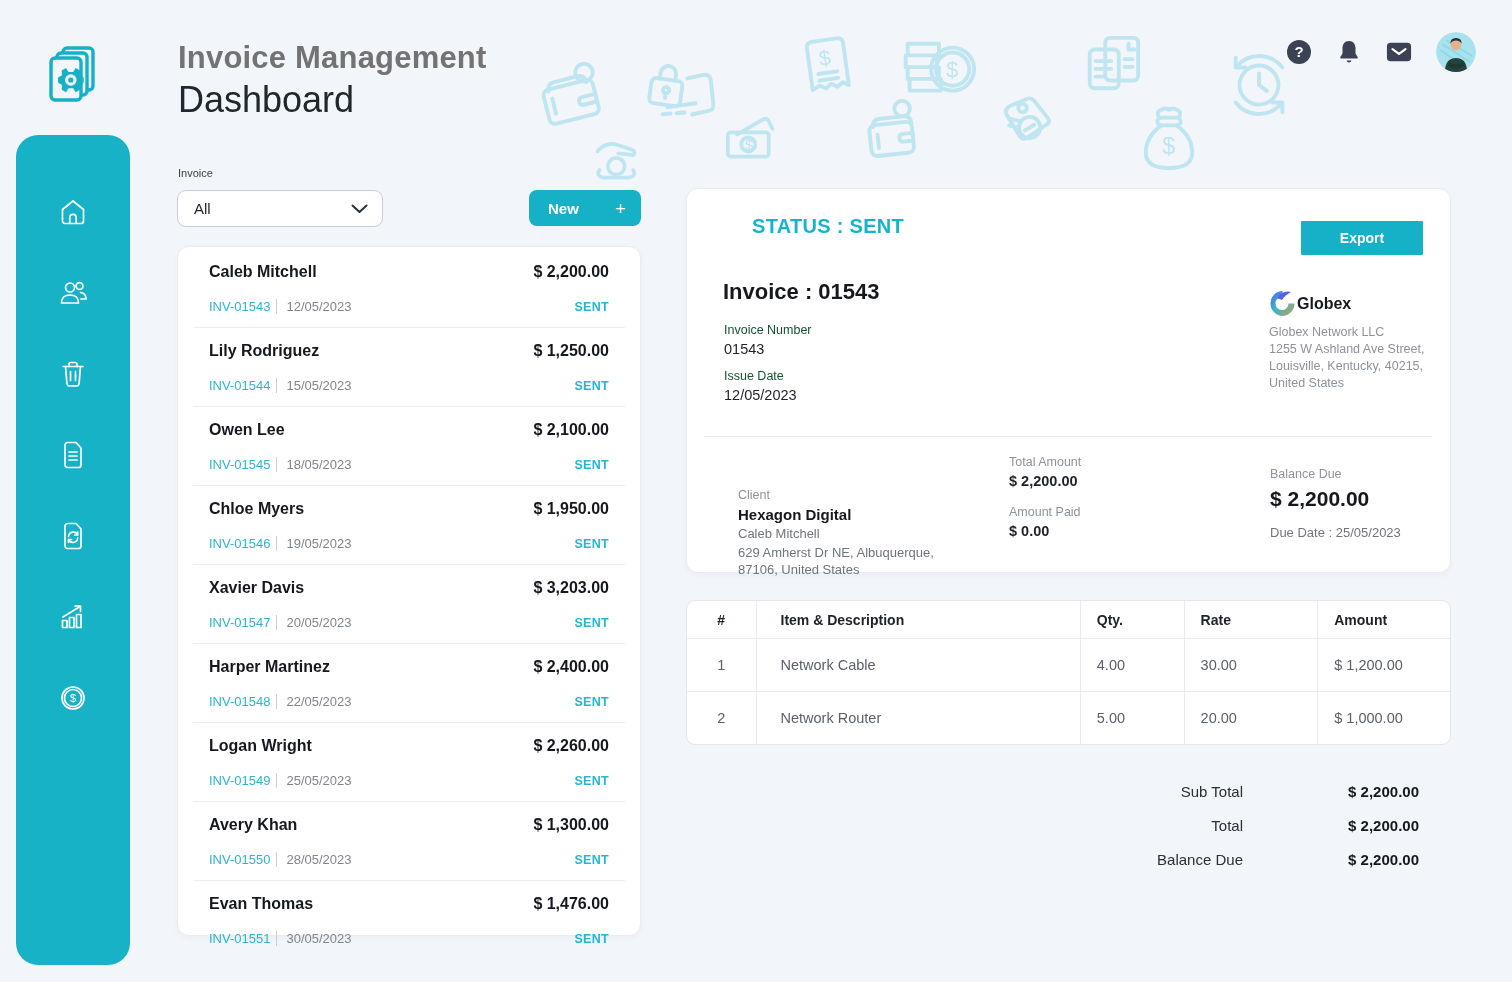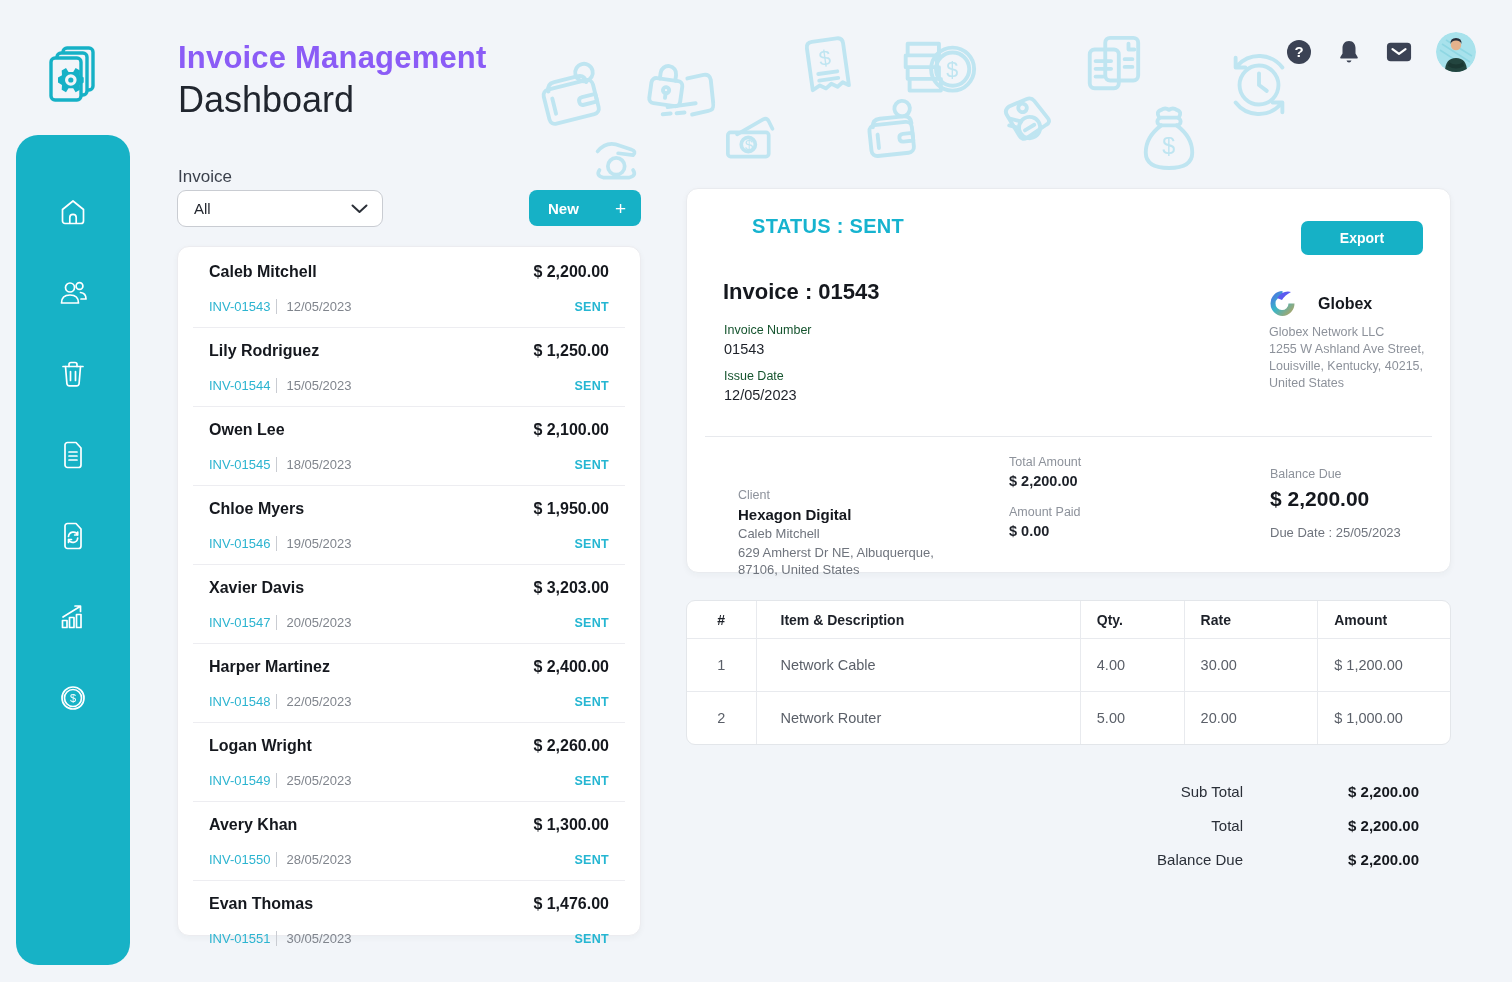--- a/index.html
+++ b/index.html
@@ -13,40 +13,40 @@
   }
   
   .doodles { position:absolute; inset:0; pointer-events:none; }
   .doodle { position:absolute; }
   .doodle svg { stroke:#bfe5f1; fill:none; stroke-width:2; stroke-linecap:round; stroke-linejoin:round; }
   .doodle text { fill:#bfe5f1; stroke:none; font-family:"Liberation Sans",sans-serif; }
 
   
   .app-logo { position:absolute; left:46px; top:44px; }
   .title-block { position:absolute; left:178px; top:40px; }
-  .app-title { font-size:31px; font-weight:bold; color:#8b5cf6; letter-spacing:.2px; }
+  .app-title { font-size:31px; font-weight:bold; color:#737373; letter-spacing:.2px; }
   .page-title { font-size:36px; font-weight:normal; color:#21262f; margin-top:3px; }
 
   
   .topbar { position:absolute; right:36px; top:32px; display:flex; align-items:center; gap:24px; }
   .top-icon { width:26px; height:26px; display:flex; align-items:center; justify-content:center; cursor:pointer; }
   .avatar { width:40px; height:40px; border-radius:50%; overflow:hidden; cursor:pointer; }
 
   
   .sidebar {
     position:absolute; left:16px; top:135px; width:114px; height:830px;
     background:#17b2c6; border-radius:22px;
     display:flex; flex-direction:column; align-items:center;
     padding-top:60px; gap:47px;
   }
   .side-item { width:34px; height:34px; display:flex; align-items:center; justify-content:center; cursor:pointer; }
   .side-item svg { stroke:#ffffff; fill:none; stroke-width:1.7; stroke-linecap:round; stroke-linejoin:round; }
 
   
-  .filter-label { position:absolute; left:178px; top:167px; font-size:17px; color:#3b414c; }
+  .filter-label { position:absolute; left:178px; top:167px; font-size:11px; color:#3b414c; }
   .filter-select {
     position:absolute; left:177px; top:190px; width:206px; height:37px;
     background:#fff; border:1px solid #c9ccd2; border-radius:9px;
     display:flex; align-items:center; justify-content:space-between;
     padding:0 14px 0 16px; cursor:pointer;
   }
   .filter-select .val { font-size:15px; color:#23272f; }
   .new-btn {
     position:absolute; left:529px; top:190px; width:112px; height:36px;
     background:#16b1c6; border:none; border-radius:8px; cursor:pointer;
@@ -76,31 +76,31 @@
 
   
   .detail-card {
     position:absolute; left:686px; top:188px; width:765px; height:385px;
     background:#fff; border:1px solid #e9ebef; border-radius:12px;
     box-shadow:0 2px 6px rgba(25,40,60,.04);
   }
   .status-line { position:absolute; left:36px; top:26px; font-size:20px; font-weight:bold; color:#16b3cf; letter-spacing:.3px;margin-left:29px; }
   .export-btn {
     position:absolute; right:27px; top:32px; width:122px; height:34px;
-    background:#16b1c6; color:#fff; border:none; border-radius:7px;
+    background:#16b1c6; color:#fff; border:none; border-radius:1px;
     font-size:14px; font-weight:bold; font-family:"Liberation Sans",sans-serif; cursor:pointer;
   }
   .inv-title { position:absolute; left:36px; top:90px; font-size:22px; font-weight:bold; color:#15181e; }
   .kv { position:absolute; left:37px; }
   .kv .k { font-size:12.5px; color:#14532d; }
   .kv .v { font-size:14.5px; color:#1d2129; margin-top:4px; }
   .kv-number { top:134px; }
   .kv-issue { top:180px; }
   .company-block { position:absolute; left:582px; top:100px; width:160px; }
-  .company-head { display:flex; align-items:center; gap:22px; }
+  .company-head { display:flex; align-items:center; gap:1px; }
   .company-name { font-size:16px; font-weight:bold; color:#15181e; }
   .company-addr { margin-top:6px; font-size:12.5px; color:#8d929b; line-height:17px; }
   .detail-divider { position:absolute; left:18px; right:18px; top:247px; border-top:1px solid #e7e9ed; }
   .client-block { position:absolute; left:51px; top:278px;margin-top:21px; }
   .blk-label { font-size:12.5px; color:#8d929b; }
   .client-name { font-size:15px; font-weight:bold; color:#15181e; margin-top:4px; }
   .client-contact { font-size:13px; color:#6f747d; margin-top:3px; }
   .client-addr { font-size:13px; color:#6f747d; margin-top:3px; line-height:17px; }
   .amounts-block { position:absolute; left:322px; top:266px; }
   .amt-val { font-size:14.5px; font-weight:bold; color:#1d2129; margin-top:4px; }

